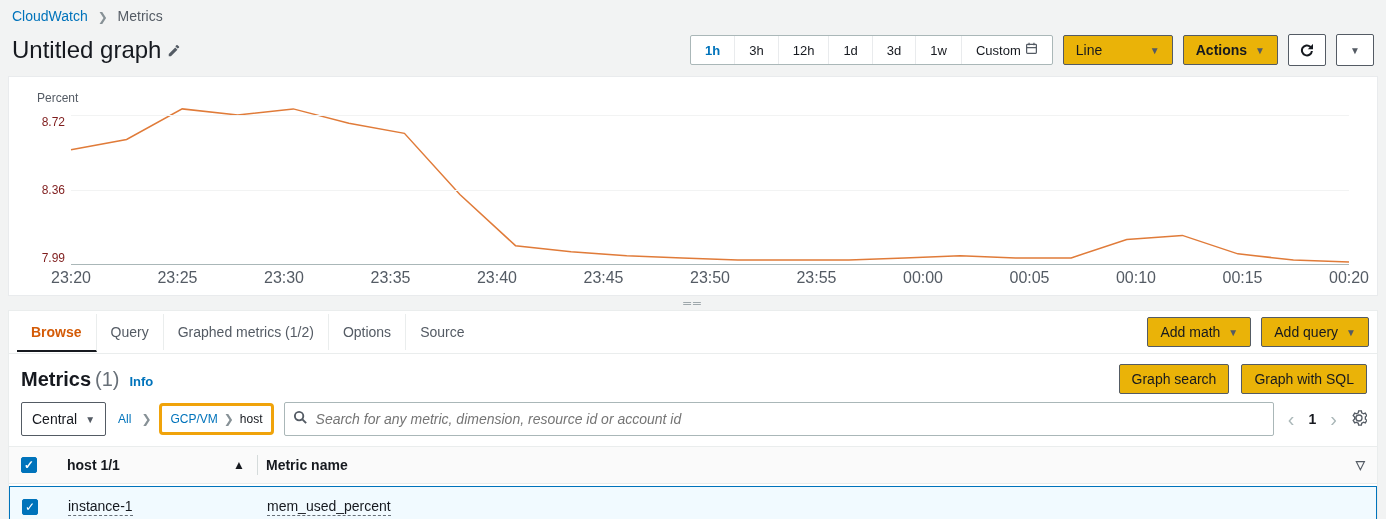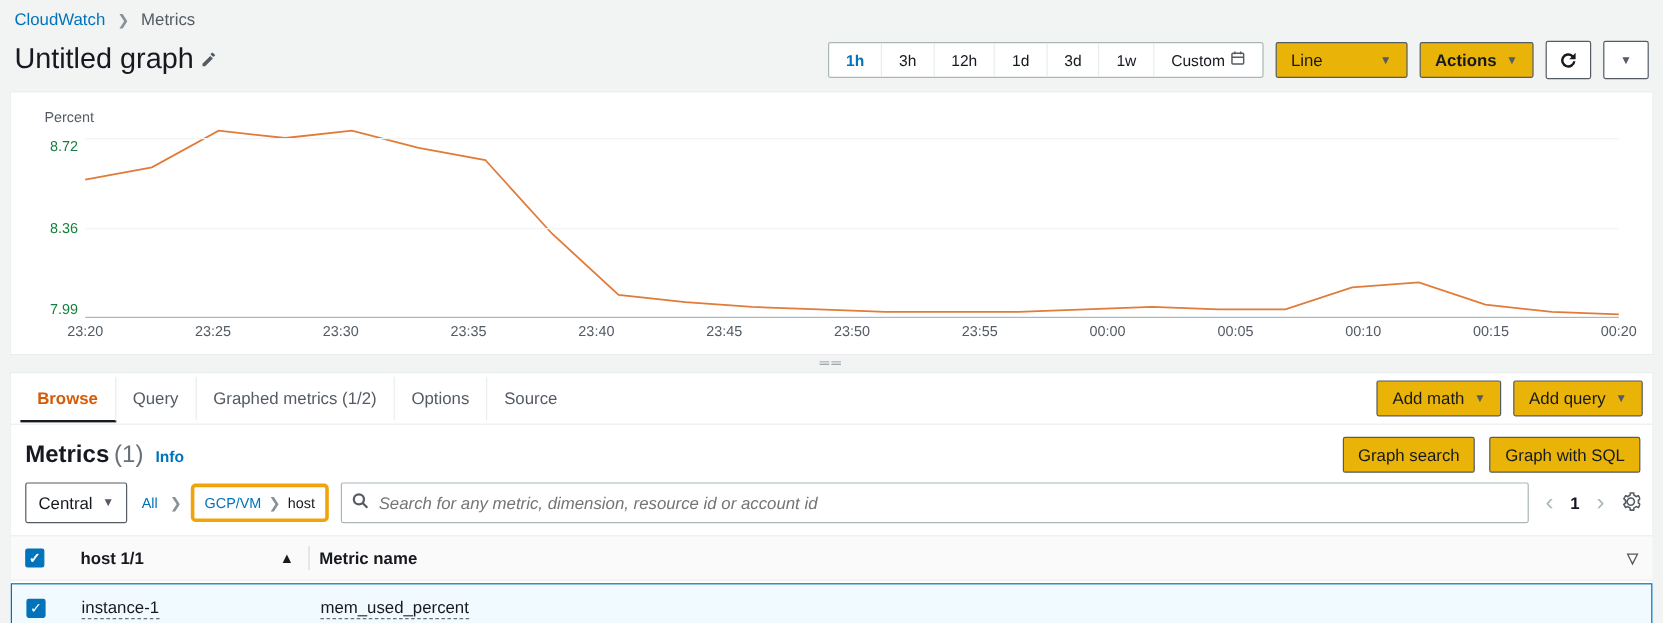--- a/index.html
+++ b/index.html
@@ -21,24 +21,24 @@
   .time-range .opt:last-child { border-right: none; }
   .time-range .opt.active { color: #0073bb; font-weight: 700; }
   
   .select-btn, .btn { background: #eab308; border: 1px solid #545b64; border-radius: 2px; padding: 6px 12px; font-size: 14px; display: flex; align-items: center; gap: 8px; cursor: pointer; font-weight: 700; color: #16191f; }
   .select-btn { font-weight: 400; }
   .icon-btn { background: #fff; border: 1px solid #545b64; border-radius: 2px; padding: 6px 10px; cursor: pointer; display:flex; align-items:center; justify-content:center; height: 32px; width: 38px;}
   
   .chart-panel { background: #fff; border: 1px solid #e9ebed; padding: 14px 8px 4px 8px; }
   .chart-area { position: relative; height: 200px; }
   .y-label { font-size: 12px; color: #545b64; position: absolute; left: 20px; top: 0; }
-  .y-ticks { position: absolute; left: 10px; top: 24px; bottom: 26px; width: 38px; display: flex; flex-direction: column; justify-content: space-between; text-align: right; font-size: 12px; color: #15803d; }
+  .y-ticks { position: absolute; left: 10px; top: 24px; bottom: 26px; width: 38px; display: flex; flex-direction: column; justify-content: space-between; text-align: right; font-size: 12px; color: #7f1d1d; }
   .plot-region { position: absolute; left: 54px; right: 20px; top: 24px; bottom: 26px; border-bottom: 1px solid #aab7b8; }
   .grid-line { position: absolute; left: 0; right: 0; border-top: 1px solid #f2f3f3; }
-  .x-ticks { position: absolute; left: 54px; right: 20px; bottom: 4px; height: 18px; font-size: 12px; color: #545b64; }
+  .x-ticks { position: absolute; left: 54px; right: 20px; bottom: 4px; height: 18px; font-size: 16px; color: #545b64; }
   .x-tick { position: absolute; transform: translateX(-50%); }
   
   .resizer { height: 14px; display:flex; align-items:center; justify-content:center; color:#879196; font-size:11px; background:#f2f3f3; letter-spacing: 2px;}
   
   .lower-panel { background: #fff; border: 1px solid #eaeded; }
   .tabs { display: flex; align-items: center; border-bottom: 1px solid #eaeded; padding: 0 8px; }
   .tab { padding: 10px 14px; font-size: 14px; color: #545b64; cursor: pointer; border-right: 1px solid #eaeded; }
   .tab:last-of-type { border-right: none; }
   .tab.active { color: #d45b07; font-weight: 700; border-bottom: 2px solid #16191f; margin-bottom: -1px; }
   .tabs-right { margin-left: auto; display: flex; gap: 10px; padding: 6px 0; }

